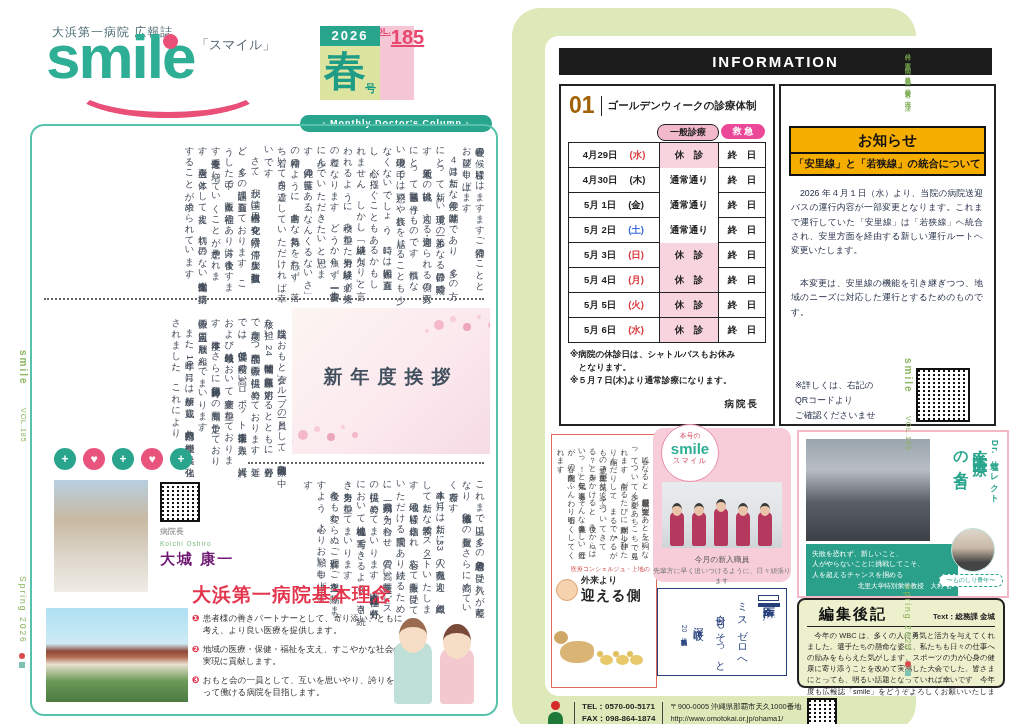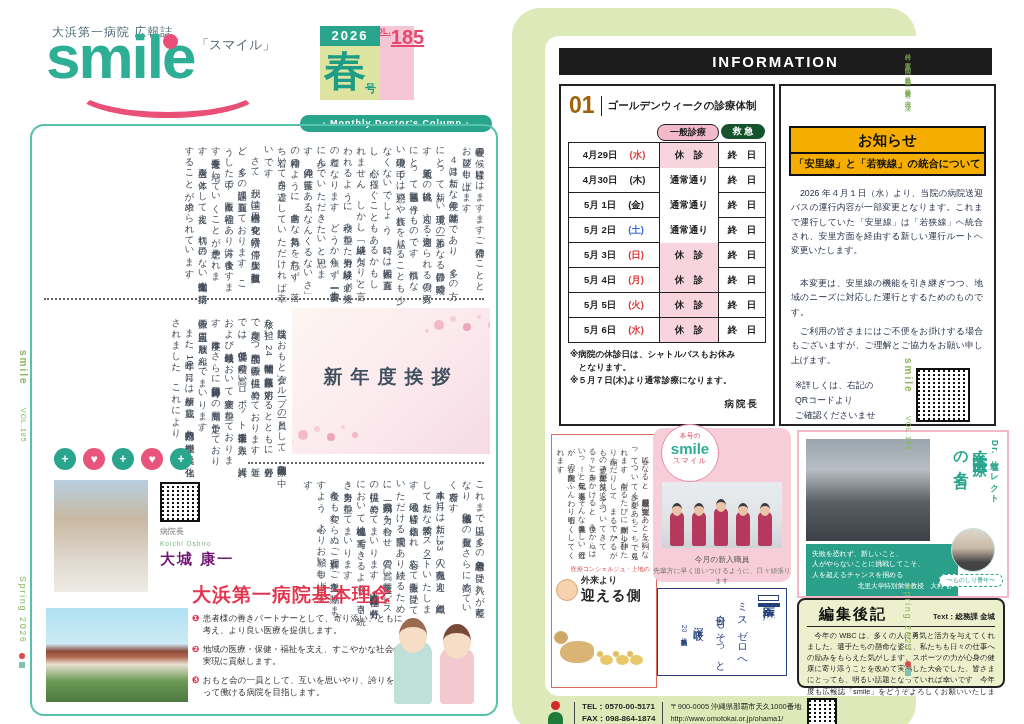--- a/index.html
+++ b/index.html
@@ -69,21 +69,21 @@
   .nbox{position:absolute;border:2px solid #222;background:#fff;}
   .box01{left:14px;top:48px;width:212px;height:338px;}
   .box02{left:234px;top:48px;width:213px;height:338px;}
   .nbox-hd{display:flex;align-items:center;padding:6px 6px 2px 8px;}
   .nbox-no{font-size:23px;font-weight:bold;color:#a16207;margin-right:6px;}
   .nbox-sep{width:1px;height:20px;background:#222;margin-right:6px;}
   .nbox-title{font-size:10.5px;font-weight:bold;color:#222;line-height:1.2;}
   .badge-row{position:absolute;left:0;top:38px;width:100%;height:18px;}
   .badge{position:absolute;height:15px;border-radius:8px;font-size:9px;font-weight:bold;text-align:center;line-height:15px;}
   .badge-general{left:96px;width:60px;background:#f2b9ca;color:#222;border:1.5px solid #222;}
-  .badge-emerg{left:160px;width:44px;background:#14532d;color:#fff;}
+  .badge-emerg{left:160px;width:44px;background:#ec4899;color:#fff;}
   .sched{position:absolute;left:7px;top:58px;width:198px;}
   .srow{display:flex;height:24.5px;border:1.6px solid #222;margin-top:-1.6px;background:#fff;}
   [data-name="date-cell"]{flex:0 0 90px;display:flex;align-items:center;justify-content:center;font-size:9.5px;font-weight:bold;color:#222;gap:12px;}
   [data-name="general-cell"]{flex:0 0 58px;border-left:1.6px solid #222;display:flex;align-items:center;justify-content:center;font-size:9.5px;font-weight:bold;color:#222;}
   [data-name="emergency-cell"]{flex:1;border-left:1.6px solid #222;display:flex;align-items:center;justify-content:center;font-size:9.5px;font-weight:bold;color:#222;}
   .red{color:#d93a3c;} .blue{color:#3a6bd9;} .blk{color:#222;}
   .closed{background:#f7d4de;} .open{background:#fff;}
   .sched-notes{position:absolute;left:9px;top:262px;width:196px;font-size:8.6px;font-weight:bold;color:#222;line-height:1.5;white-space:pre-line;}
   .sched-sign{position:absolute;right:14px;top:312px;font-size:9.5px;font-weight:bold;color:#222;letter-spacing:2px;}
   .alert{position:absolute;left:8px;top:40px;width:193px;border:2.5px solid #111;background:#f5ad00;text-align:center;}
@@ -331,21 +331,20 @@
       <div class="sched-sign" data-name="schedule-signature">病院長</div>
     </div>
 
     <div class="nbox box02" data-name="section-02-bus-notice">
       <div class="alert" data-name="notice-alert-box">
         <div class="alert-title" data-name="alert-title">お知らせ</div>
         <div class="alert-sub" data-name="alert-subtitle">「安里線」と「若狭線」の統合について</div>
       </div>
       <div class="p02 p02a" data-name="bus-notice-paragraph">　2026 年４月１日（水）より、当院の病院送迎バスの運行内容が一部変更となります。これまで運行していた「安里線」は「若狭線」へ統合され、安里方面を経由する新しい運行ルートへ変更いたします。</div>
       <div class="p02 p02b" data-name="bus-notice-paragraph">　本変更は、安里線の機能を引き継ぎつつ、地域のニーズに対応した運行とするためのものです。</div>
-      <div class="p02 p02c" data-name="bus-notice-paragraph">　ご利用の皆さまにはご不便をお掛けする場合もございますが、ご理解とご協力をお願い申し上げます。</div>
       <div class="qr-note" data-name="qr-instruction">※詳しくは、右記の
 QRコードより
 ご確認くださいませ</div>
       <div class="qr02 qr" data-name="qr-code-icon"></div>
     </div>
 
     <div class="corner-box" data-name="outpatient-greeting-box">
       <div class="vt corner-essay" data-name="corner-essay">　春になると、新職員が先輩のあとを一列になってついて歩く姿があちこちで見られます。曲がるたびに隊列が少し伸びたり縮んだりして、まるで〝かるがもの親子〞。先輩が振り返って「ついてきてる？」と声をかけると、後ろから「はいっ！」と元気な返事。そんな微笑ましい行進が、春の院内をふんわり明るくしてくれます。</div>
       <div class="corner-badge" data-name="corner-badge">
         <div class="corner-badge-small" data-name="concierge-label">医療コンシェルジュ・上地の</div>

